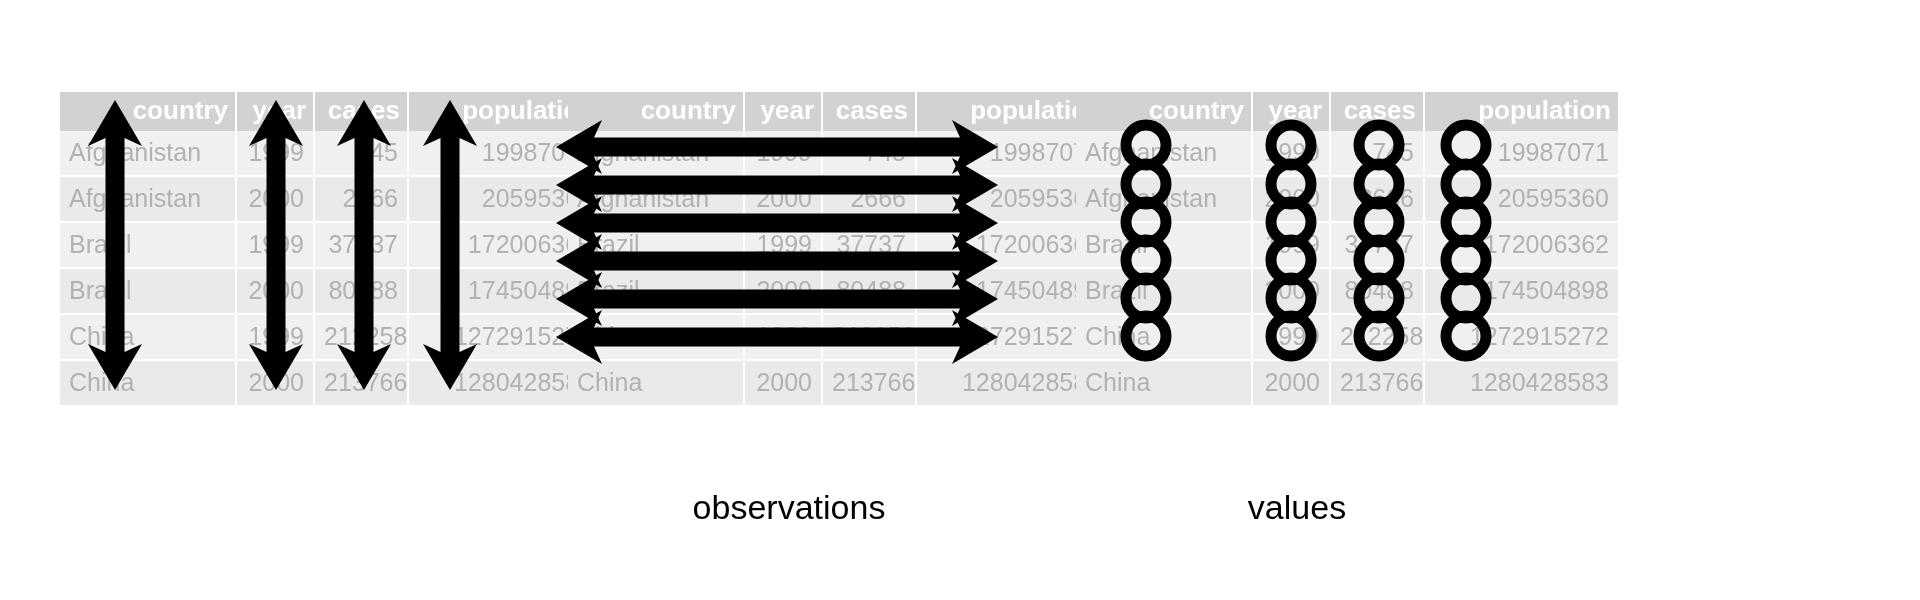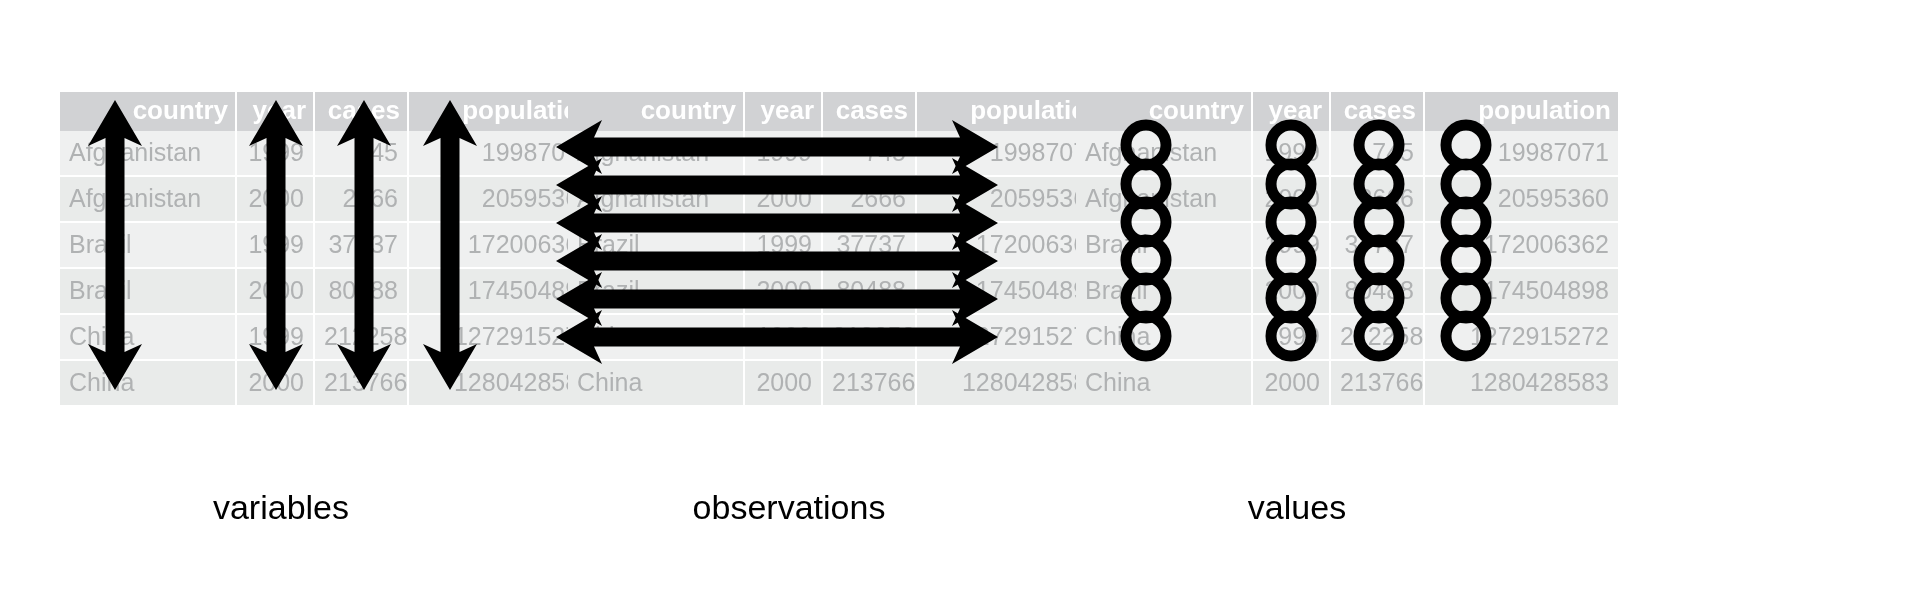--- a/index.html
+++ b/index.html
@@ -352,17 +352,16 @@
         <circle cx="390" cy="53" r="20"></circle>
         <circle cx="390" cy="92" r="20"></circle>
         <circle cx="390" cy="130" r="20"></circle>
         <circle cx="390" cy="168" r="20"></circle>
         <circle cx="390" cy="206" r="20"></circle>
         <circle cx="390" cy="244" r="20"></circle>
       </g>
     </svg>
   </div>
 
-  <div class="caption p0">variables</div>
   <div class="caption p1">observations</div>
   <div class="caption p2">values</div>
 
 </div>
 
 </body></html>

